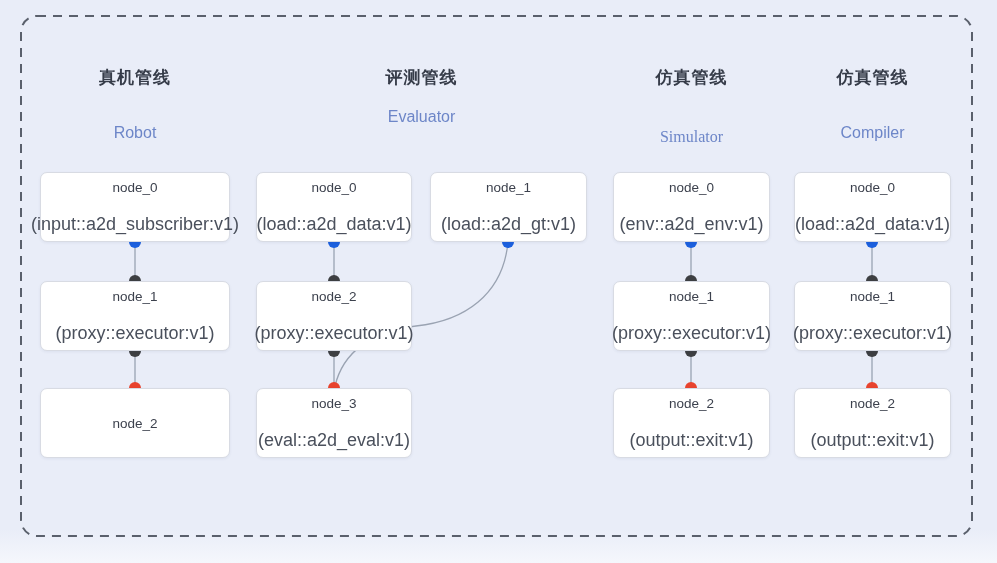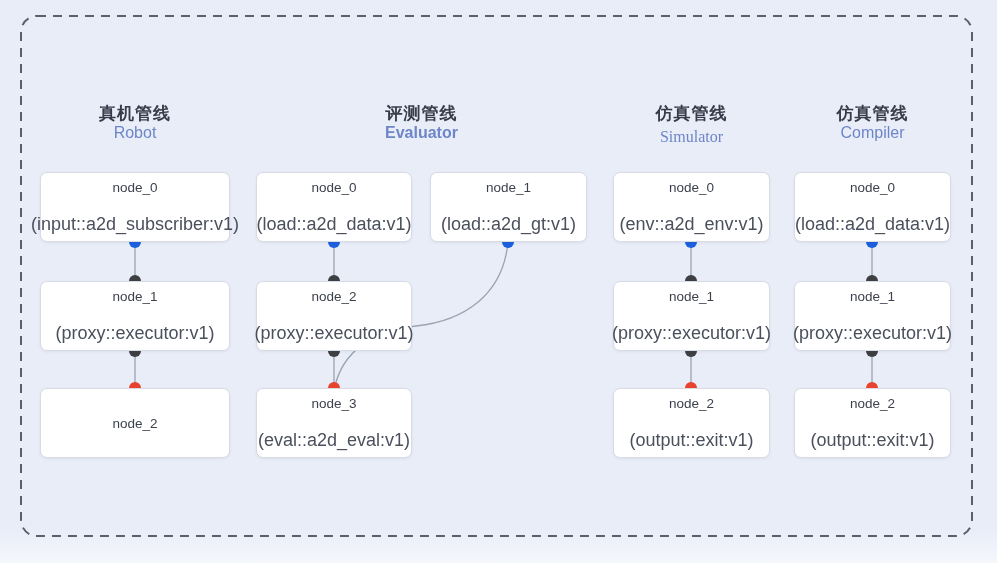--- a/index.html
+++ b/index.html
@@ -21,21 +21,20 @@
     width: 997px; height: 563px;
     pointer-events: none;
   }
   .cn-title {
     position: absolute;
     text-align: center;
     font-size: 17px;
     font-weight: 700;
     color: #363c49;
     letter-spacing: 1px;
-    margin-top: 36px;
   }
   .en-title {
     position: absolute;
     text-align: center;
     font-size: 16px;
     font-weight: 400;
     color: #6d86c8;
   }
   .node {
     position: absolute;
@@ -112,21 +111,21 @@
   </div>
   <div class="node" style="left:40px; top:281px; width:190px;">
     <div class="node-name">node_1</div>
     <div class="node-type">(proxy::executor:v1)</div>
   </div>
   <div class="node" style="left:40px; top:388px; width:190px;">
     <div class="node-name">node_2</div>
   </div>
 
   <div class="cn-title" style="left:256px; top:66px; width:331px;">评测管线</div>
-  <div class="en-title" style="left:256px; top:124px; width:331px;font-weight:bold;">Evaluator</div>
+  <div class="en-title" style="left:256px; top:108px; width:331px;">Evaluator</div>
 
   <div class="node" style="left:256px; top:172px; width:156px;">
     <div class="node-name">node_0</div>
     <div class="node-type">(load::a2d_data:v1)</div>
   </div>
   <div class="node" style="left:430px; top:172px; width:157px;">
     <div class="node-name">node_1</div>
     <div class="node-type">(load::a2d_gt:v1)</div>
   </div>
   <div class="node" style="left:256px; top:281px; width:156px;">

